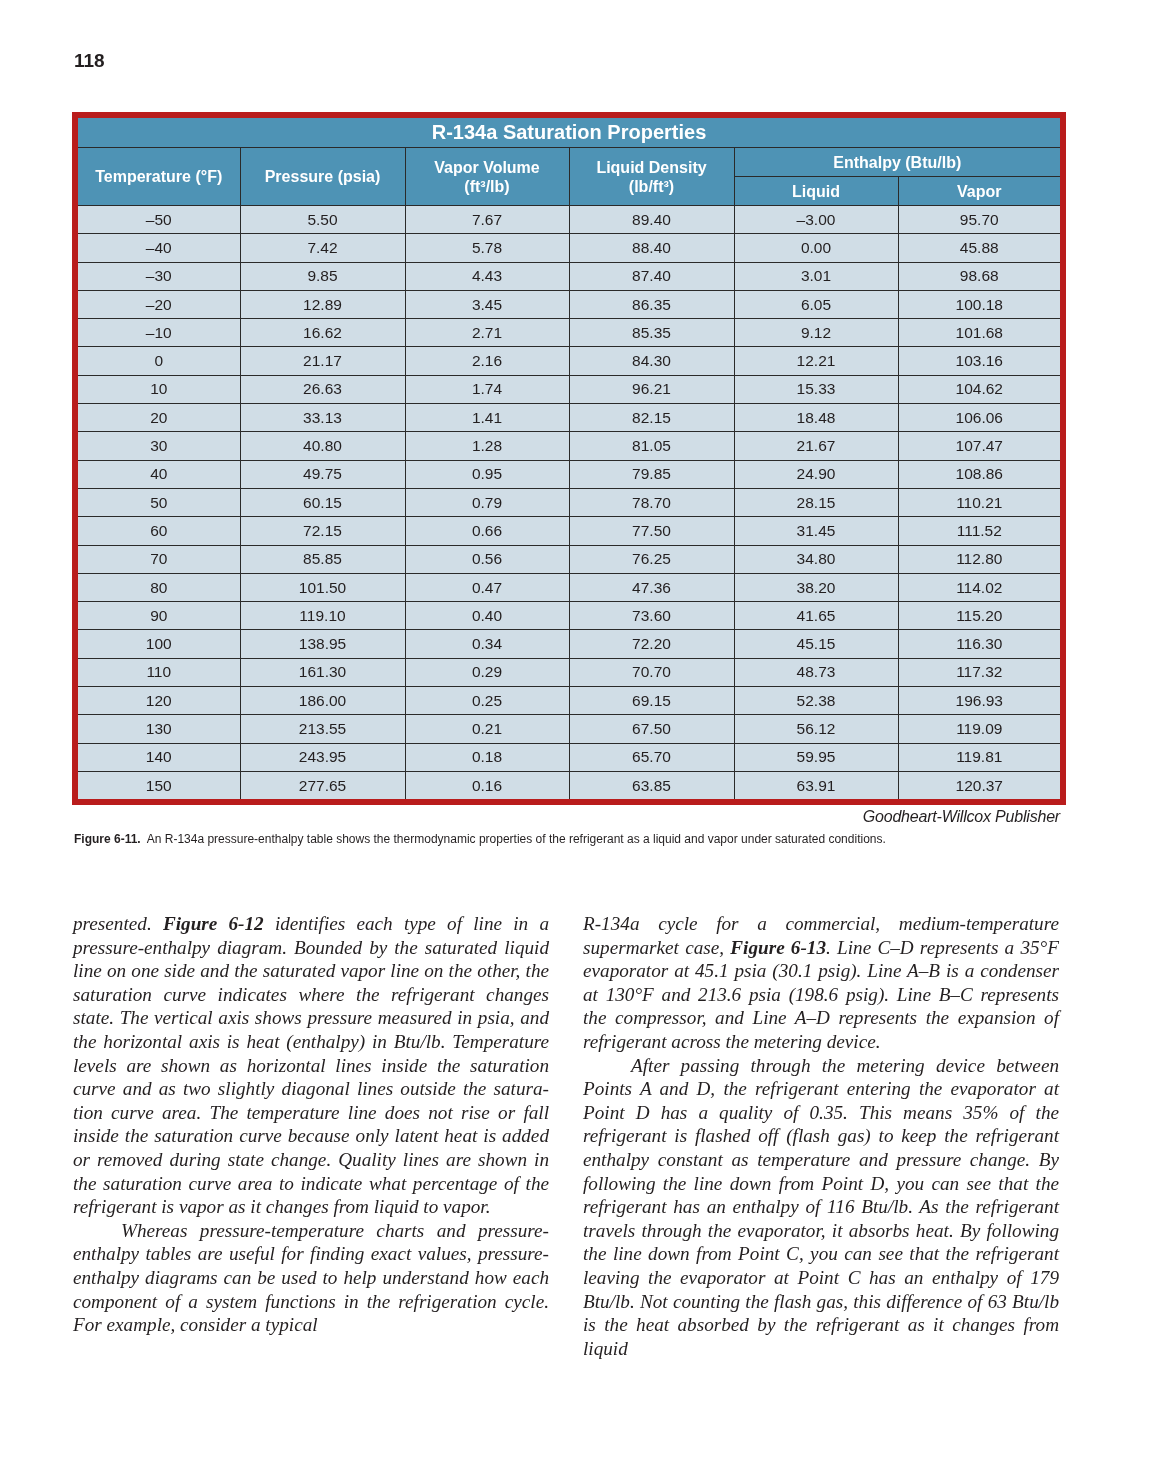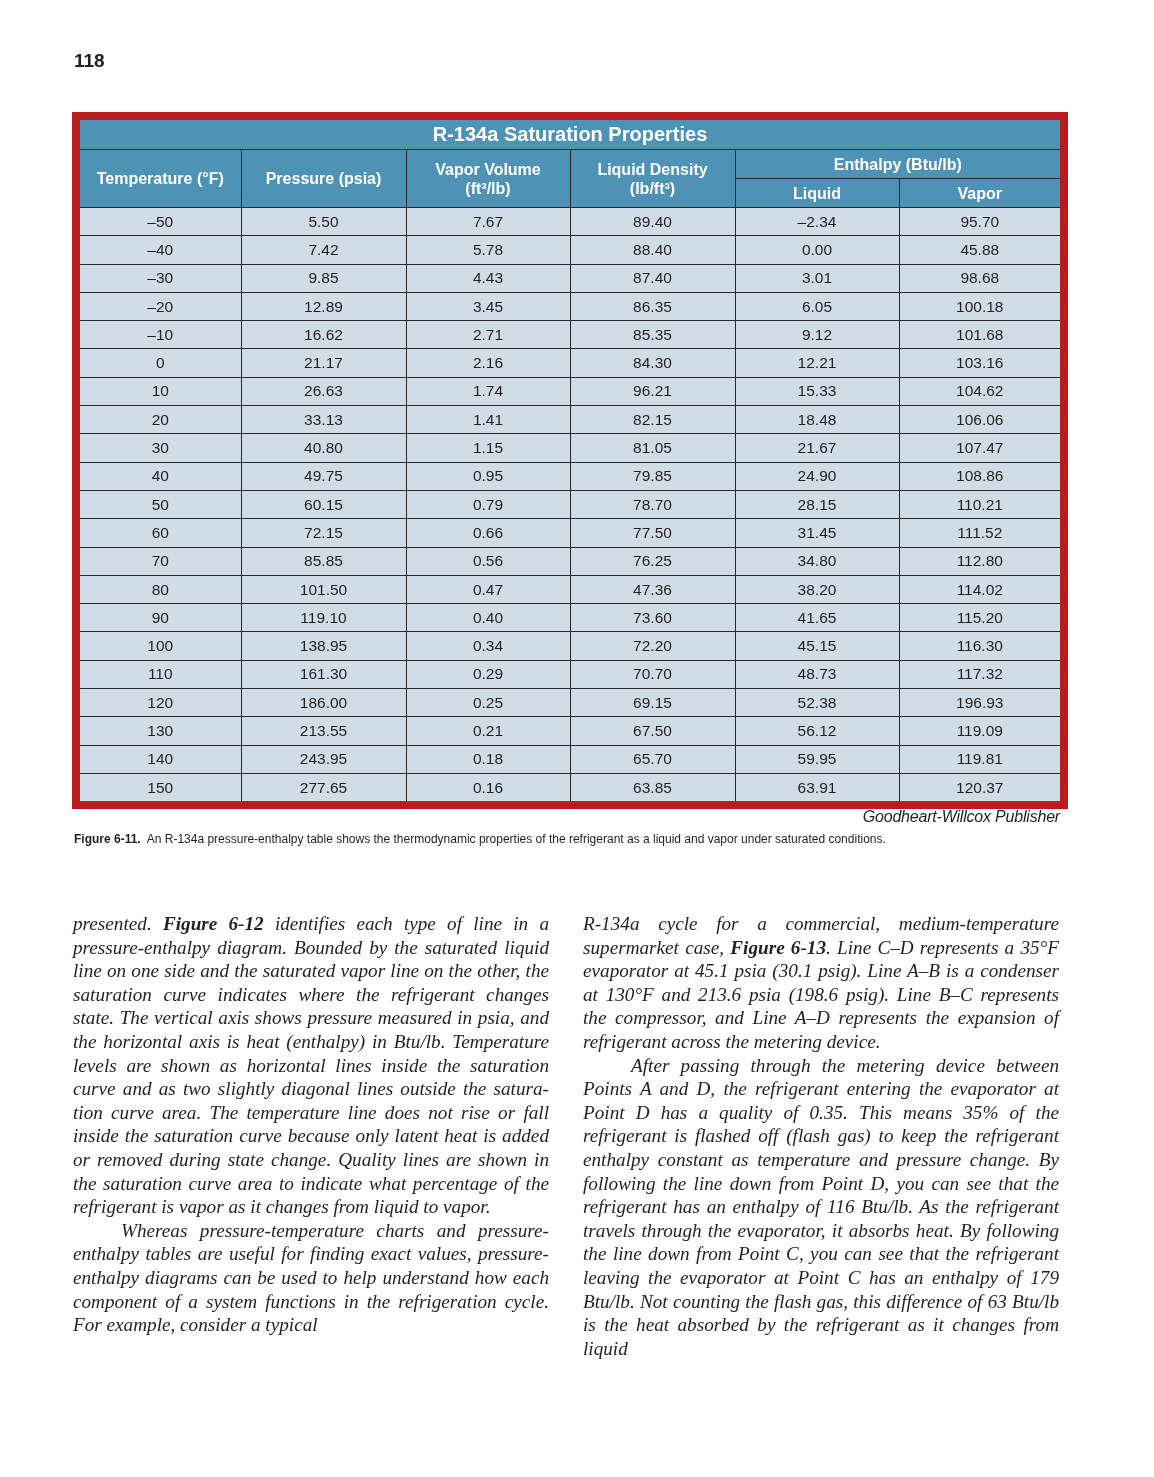--- a/index.html
+++ b/index.html
@@ -3,21 +3,21 @@
   <meta charset="utf-8">
   <style>
     html, body { margin: 0; padding: 0; background: #ffffff; }
     body { width: 1154px; height: 1477px; position: relative; overflow: hidden; color: #231f20; }
 
     .running-head { position: absolute; left: 74px; top: 50px; height: 26px; display: flex; align-items: flex-start; gap: 28px; }
     .page-number { font-family: "Liberation Sans", sans-serif; font-weight: bold; font-size: 19px; color: #231f20; margin-right: 18px; }
     .book-title { font-family: "Liberation Serif", serif; font-size: 19px; color: #231f20; }
 
     .table-wrap { position: absolute; left: 72px; top: 112px; width: 988px; }
-    table.props { width: 988px; border-collapse: collapse; border: 8px solid #b91c1c; font-family: "Liberation Sans", sans-serif; table-layout: fixed; }
+    table.props { width: 988px; border-collapse: collapse; border: 6px solid #b91c1c; font-family: "Liberation Sans", sans-serif; table-layout: fixed; }
     table.props th { background: #4e93b5; color: #ffffff; font-weight: bold; font-size: 16px; border: 1.5px solid #2a2a2a; padding: 0; line-height: 19px; }
     table.props th.title-cell { font-size: 20px; height: 29px; border-bottom: 1.5px solid #2a2a2a; border-top: none; }
     table.props th.h1 { height: 28px; }
     table.props th.h2 { height: 28px; margin-top: 34px; }
     table.props td { background: #d0dde6; text-align: center; font-size: 15.5px; color: #231f20; height: 27.3px; padding: 0; border: 1.2px solid #2a2a2a; }
 
     .credit { position: absolute; right: 94px; top: 808px; font-family: "Liberation Sans", sans-serif; font-style: italic; font-size: 16px; color: #231f20; letter-spacing: -0.2px; }
     .caption { position: absolute; left: 74px; top: 829px; width: 990px; font-family: "Liberation Sans", sans-serif; font-size: 12px; line-height: 20px; color: #231f20; }
     .caption b { font-weight: bold; }
 
@@ -66,21 +66,21 @@
         <th class="h2">Liquid</th>
         <th class="h2">Vapor</th>
       </tr>
     </thead>
     <tbody id="table-body">
         <tr>
           <td>–50</td>
           <td>5.50</td>
           <td>7.67</td>
           <td>89.40</td>
-          <td>–2.34</td>
+          <td>–3.00</td>
           <td>95.70</td>
         </tr>
         <tr>
           <td>–40</td>
           <td>7.42</td>
           <td>5.78</td>
           <td>88.40</td>
           <td>0.00</td>
           <td>45.88</td>
         </tr>
@@ -128,21 +128,21 @@
           <td>20</td>
           <td>33.13</td>
           <td>1.41</td>
           <td>82.15</td>
           <td>18.48</td>
           <td>106.06</td>
         </tr>
         <tr>
           <td>30</td>
           <td>40.80</td>
-          <td>1.15</td>
+          <td>1.28</td>
           <td>81.05</td>
           <td>21.67</td>
           <td>107.47</td>
         </tr>
         <tr>
           <td>40</td>
           <td>49.75</td>
           <td>0.95</td>
           <td>79.85</td>
           <td>24.90</td>

